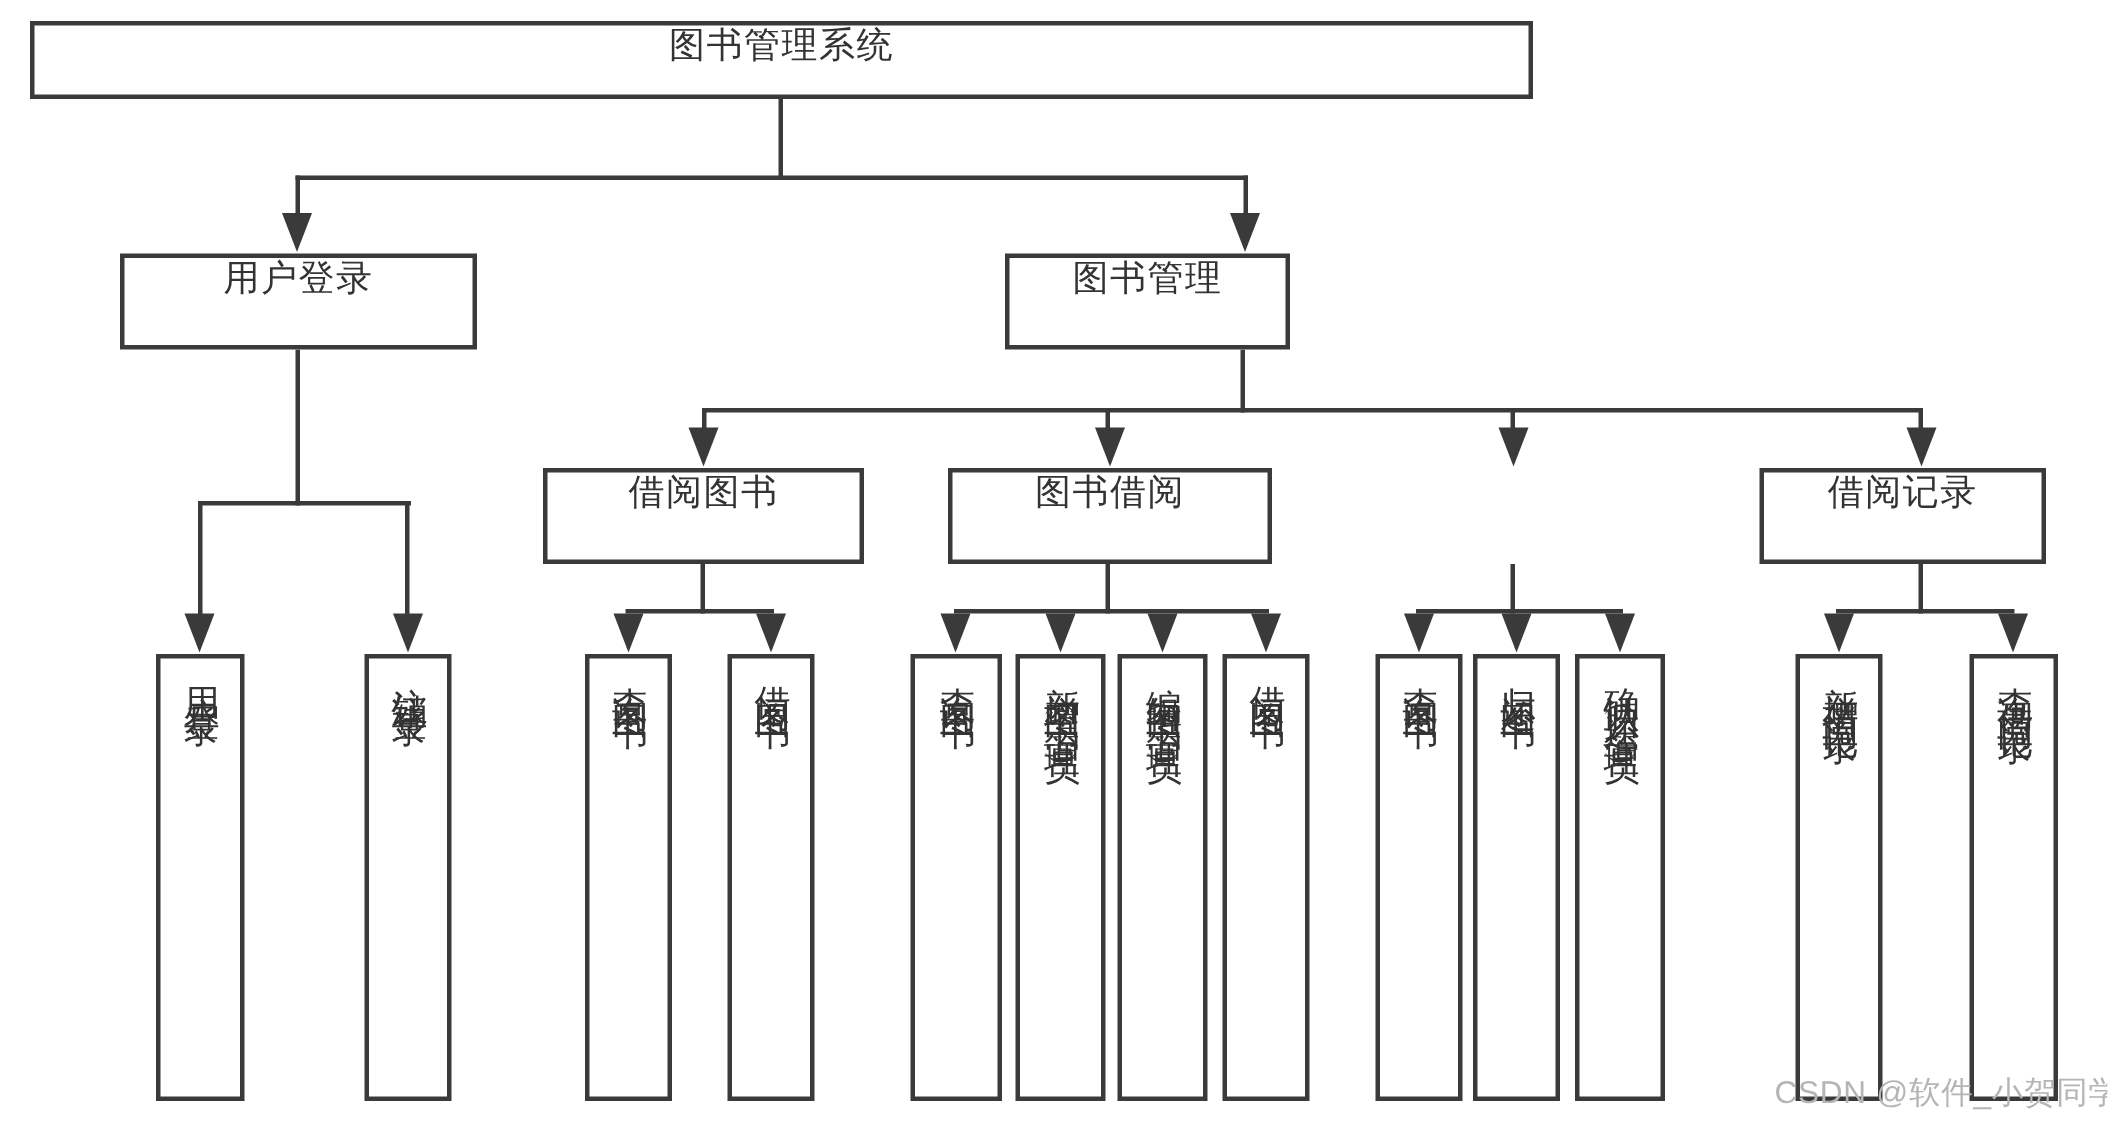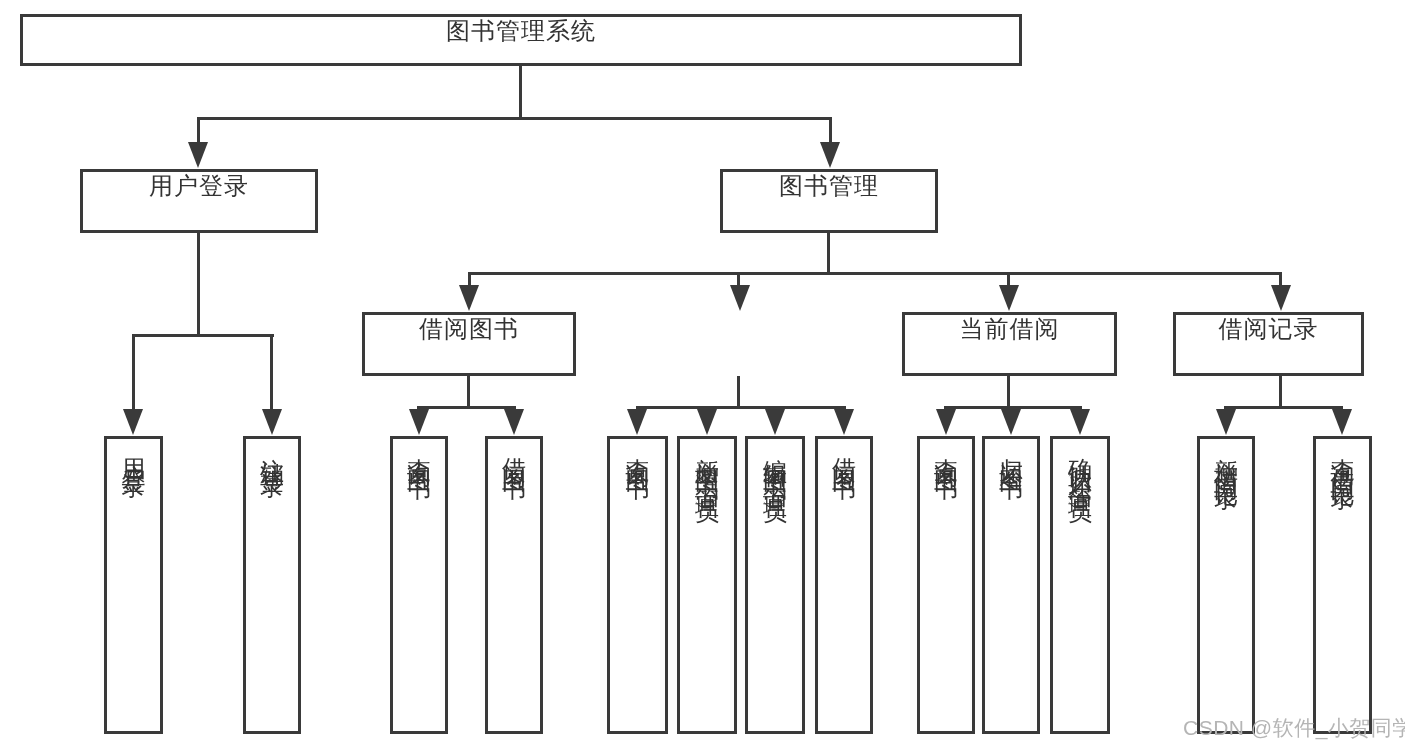--- a/index.html
+++ b/index.html
@@ -104,29 +104,29 @@
       <div class="arrow" style="left: 1332px; top: 409px;"></div>
     </div>
 
   <div class="box h" style="left:20px;top:14px;width:1002px;height:52px">
     <span class="lbl">图书管理系统</span>
   </div>
 
   <div class="box h" style="left:80px;top:169px;width:238px;height:64px">
     <span class="lbl">用户登录</span>
   </div>
-  <div class="box h" style="left:720px;top:169px;width:218px;height:64px">
+  <div class="box h" style="left:670px;top:169px;width:190px;height:64px">
     <span class="lbl">图书管理</span>
   </div>
 
   <div class="box h" style="left:362px;top:312px;width:214px;height:64px">
     <span class="lbl">借阅图书</span>
   </div>
-  <div class="box h" style="left:902px;top:312px;width:215px;height:64px">
-    <span class="lbl">当前借阅</span>
+  <div class="box h" style="left:632px;top:312px;width:216px;height:64px">
+    <span class="lbl">图书借阅</span>
   </div>
   <div class="box h" style="left:1173px;top:312px;width:191px;height:64px">
     <span class="lbl">借阅记录</span>
   </div>
 
   <div class="box v" style="left:104px;top:436px;width:59px;height:298px">
     <span class="lbl">用户登录</span>
   </div>
   <div class="box v" style="left:243px;top:436px;width:58px;height:298px">
     <span class="lbl">注销登录</span>

